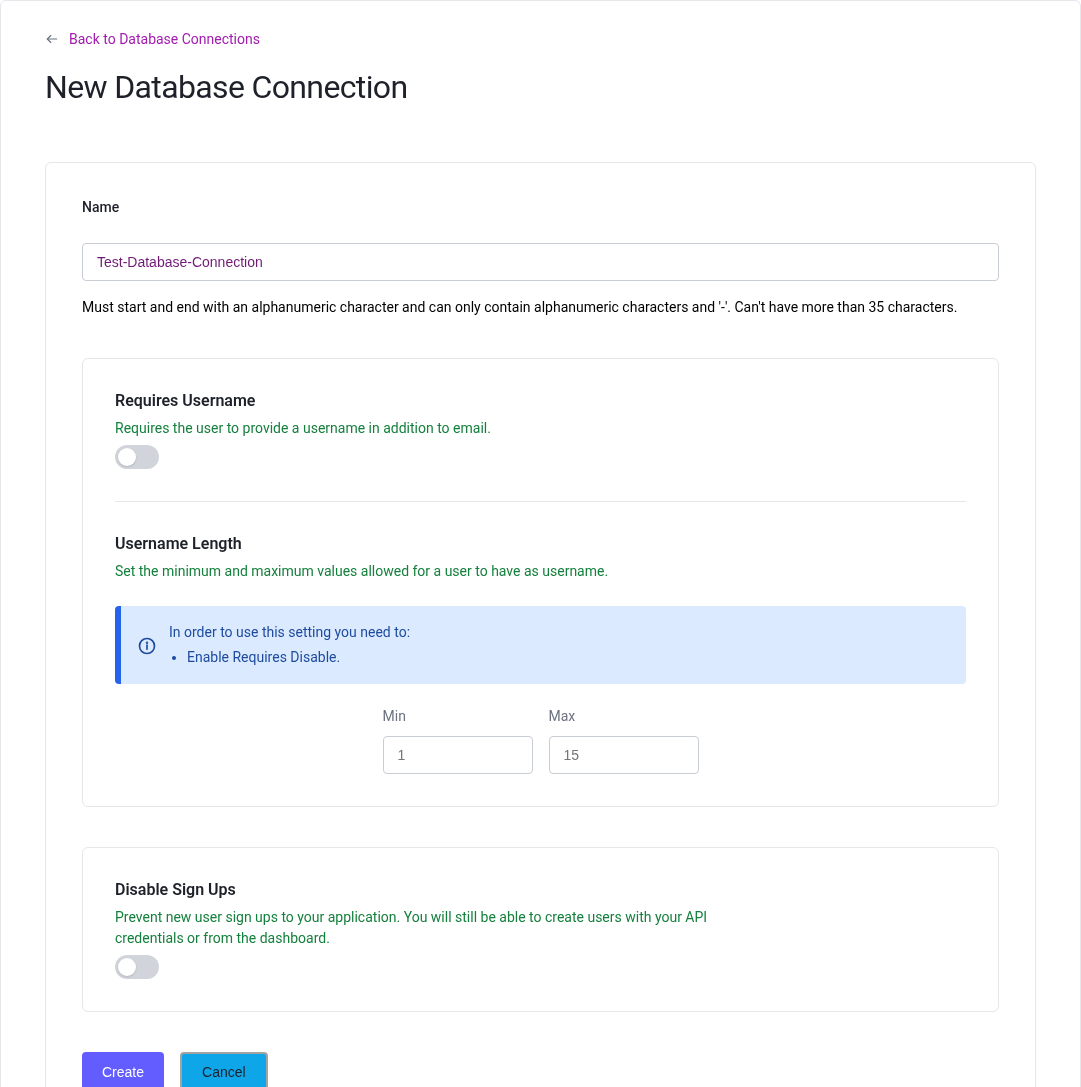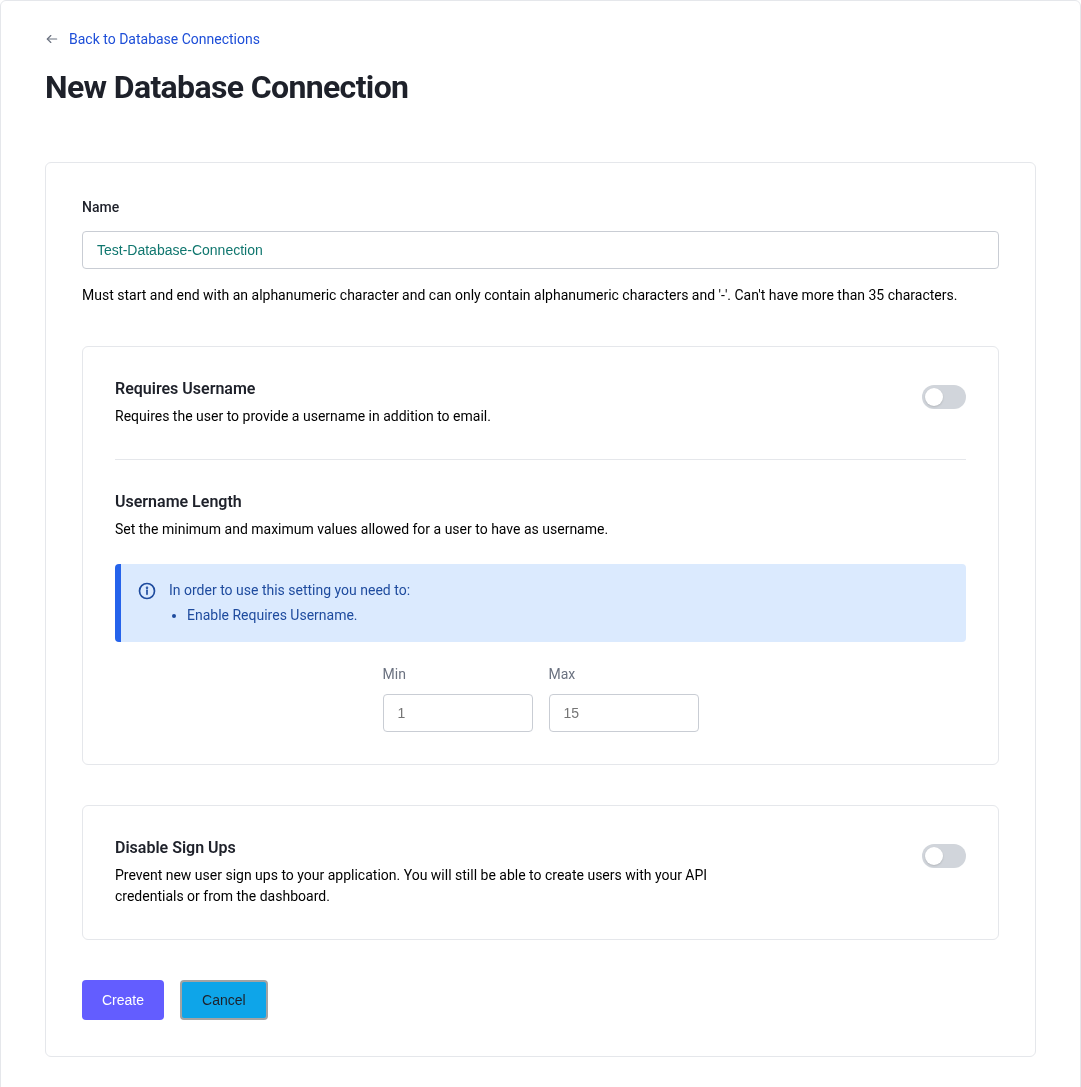--- a/index.html
+++ b/index.html
@@ -1,33 +1,33 @@
 <!DOCTYPE html>
 <html><head>
   <meta charset="utf-8">
   <style>
     * { box-sizing: border-box; margin: 0; padding: 0; }
     body { font-family: -apple-system, BlinkMacSystemFont, "Segoe UI", Roboto, sans-serif; color: #1e212a; background:#fff; }
     .page { width:1081px; min-height:1087px; border:1px solid #e5e7eb; border-radius:6px; padding:24px 44px 48px 44px; position:relative; }
-    .back-link { display:inline-flex; align-items:center; gap:10px; color:#1d4ed8; font-size:14px; cursor:pointer; margin-top:6px;}
+    .back-link { display:inline-flex; align-items:center; gap:10px; color:#a21caf; font-size:14px; cursor:pointer; margin-top:6px;}
     .back-link svg { width:14px; height:14px; stroke:#6b7280; }
-    h1.page-title { font-size:32px; font-weight:700; margin-top:18px; letter-spacing:-0.02em;}
+    h1.page-title { font-size:32px; font-weight:400; margin-top:18px; letter-spacing:-0.02em;}
     .card { border:1px solid #e5e7eb; border-radius:6px; padding:36px; margin-top:56px; }
     .field-label { font-size:14px; font-weight:500; color:#1e212a; }
-    .text-input { width:100%; border:1px solid #c9cdd4; border-radius:4px; margin-top:16px; padding:10px 14px; font-size:14px; color:#0f766e; background:#fff; }
+    .text-input { width:100%; border:1px solid #c9cdd4; border-radius:4px; margin-top:28px; padding:10px 14px; font-size:14px; color:#701a75; background:#fff; }
     .helper { margin-top:16px; font-size:14px; color:#000000; line-height:1.5; }
     .panel { border:1px solid #e5e7eb; border-radius:6px; margin-top:40px; padding:32px; }
-    .panel-row { display:flex; justify-content:space-between; align-items:flex-start; }
+    .panel-row { display:flex; justify-content:space-between; align-items:flex-start;flex-direction:column; }
     .panel-row .texts { max-width:640px; }
     .panel-heading { font-size:16px; font-weight:600; color:#1e212a; }
-    .panel-desc { margin-top:8px; font-size:14px; color:#000000; line-height:1.5; }
+    .panel-desc { margin-top:8px; font-size:14px; color:#15803d; line-height:1.5; }
     .toggle { width:44px; height:24px; background:#d1d5db; border-radius:999px; position:relative; cursor:pointer; flex:0 0 auto; margin-top:6px;}
     .toggle .knob { position:absolute; width:18px; height:18px; background:#fff; border-radius:50%; top:3px; left:3px; box-shadow:0 1px 2px rgba(0,0,0,0.15); }
     .hr { height:1px; background:#e5e7eb; margin:32px 0; }
-    .info-box { background:#dbeafe; border-left:6px solid #2563eb; border-radius:4px; padding:16px 20px 16px 16px; margin-top:24px; display:flex; gap:12px; align-items:flex-start; }
+    .info-box { background:#dbeafe; border-left:6px solid #2563eb; border-radius:4px; padding:16px 20px 16px 16px; margin-top:24px; display:flex; gap:12px; align-items:center; }
     .info-box svg { flex:0 0 auto; width:20px; height:20px; stroke:#1e4b9e; margin-top:1px;}
     .info-text { font-size:14px; color:#1e4b9e; line-height:1.5; }
     .info-text ul { margin:4px 0 0 18px; }
     .minmax { display:flex; gap:16px; margin-top:24px;justify-content:center; }
     .mm-col { }
     .mm-label { font-size:14px; color:#6b7280; }
     .mm-input { margin-top:12px; width:150px; border:1px solid #c9cdd4; border-radius:4px; padding:10px 14px; font-size:14px; color:#6b7280; background:#fff; }
     .actions { display:flex; gap:16px; margin-top:40px; }
     .btn { border-radius:4px; font-size:14px; font-weight:500; padding:10px 20px; cursor:pointer; }
     .btn-primary { background:#635dff; color:#ffffff; border:none; }
@@ -75,21 +75,21 @@
 
         <div class="info-box">
           <svg viewBox="0 0 24 24" fill="none" stroke-width="2" stroke-linecap="round" stroke-linejoin="round">
               <circle cx="12" cy="12" r="9"></circle>
               <line x1="12" y1="11" x2="12" y2="16"></line>
               <circle cx="12" cy="8" r="0.5" fill="#1e4b9e"></circle>
             </svg>
           <div class="info-text">
             <span>In order to use this setting you need to:</span>
             <ul>
-                <li>Enable Requires Username.</li>
+                <li>Enable Requires Disable.</li>
               </ul>
           </div>
         </div>
 
         <div class="minmax">
           <div class="mm-col">
             <div class="mm-label">Min</div>
             <input class="mm-input" type="text" placeholder="1" style="">
           </div>
           <div class="mm-col">

